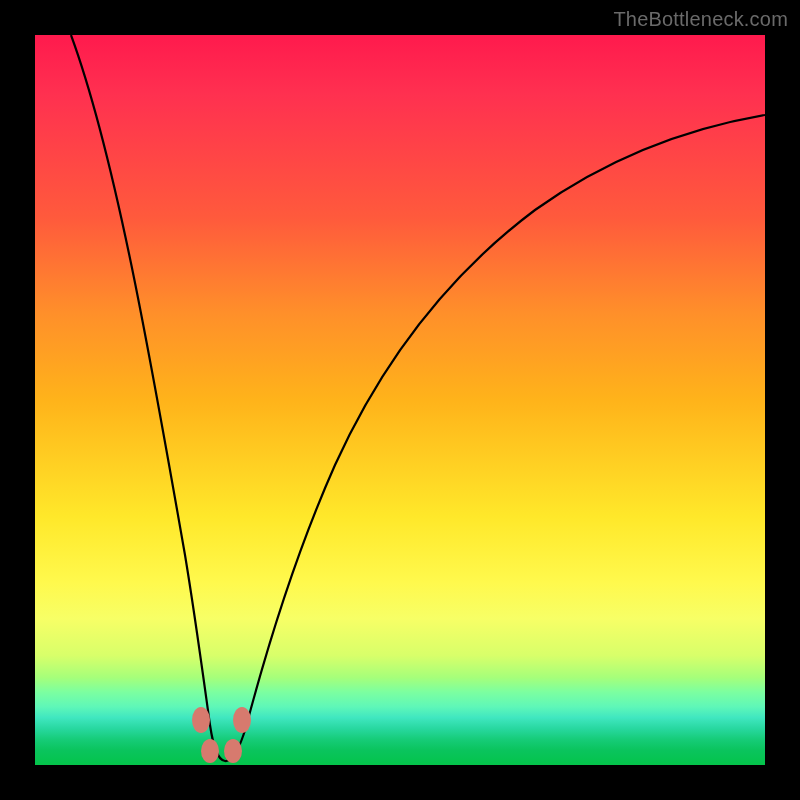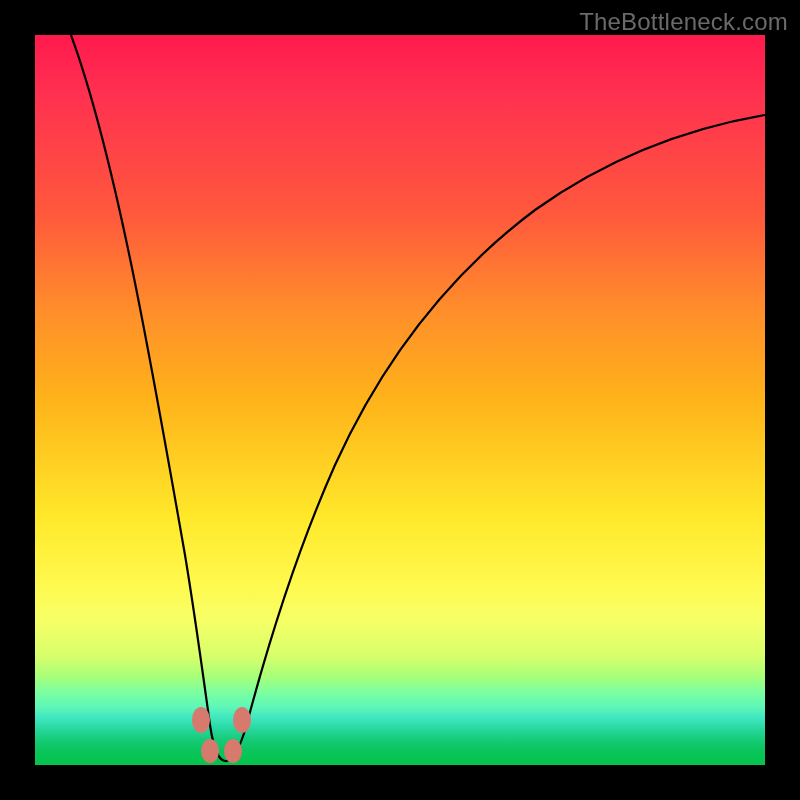--- a/index.html
+++ b/index.html
@@ -41,21 +41,21 @@
       #16cc78 96.5%,
       #0ac45d 98%,
       #04c44a 100%
     );
   }
   .watermark {
     position: absolute;
     top: 8px;
     right: 12px;
     color: #6a6a6a;
-    font-size: 24px;
+    font-size: 20px;
     font-weight: 400;
     letter-spacing: 0.2px;
   }
   svg.curve {
     position: absolute;
     inset: 0;
   }
   .curve path.main {
     fill: none;
     stroke: #000;

